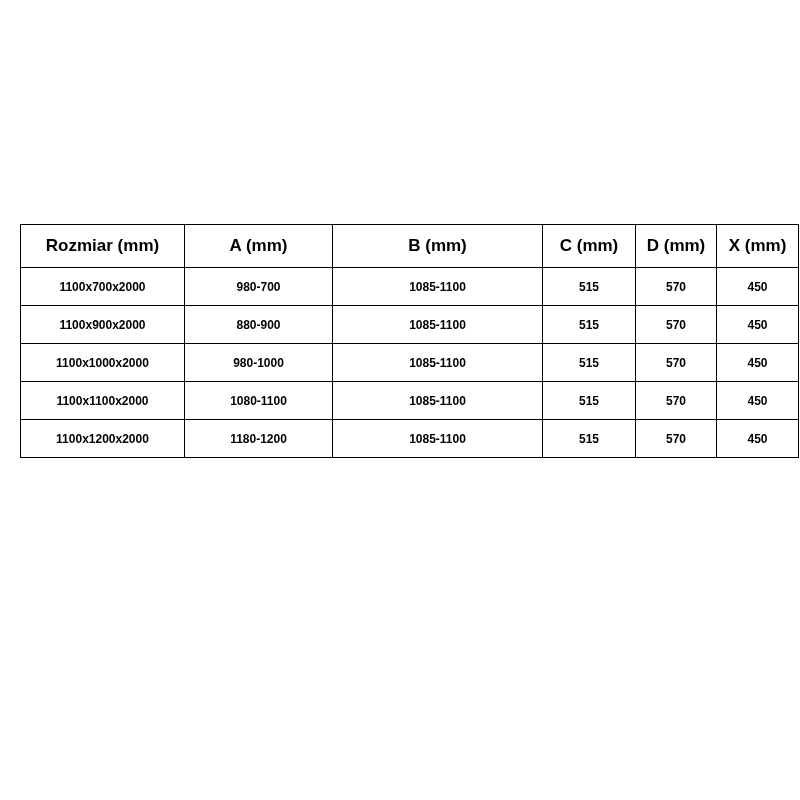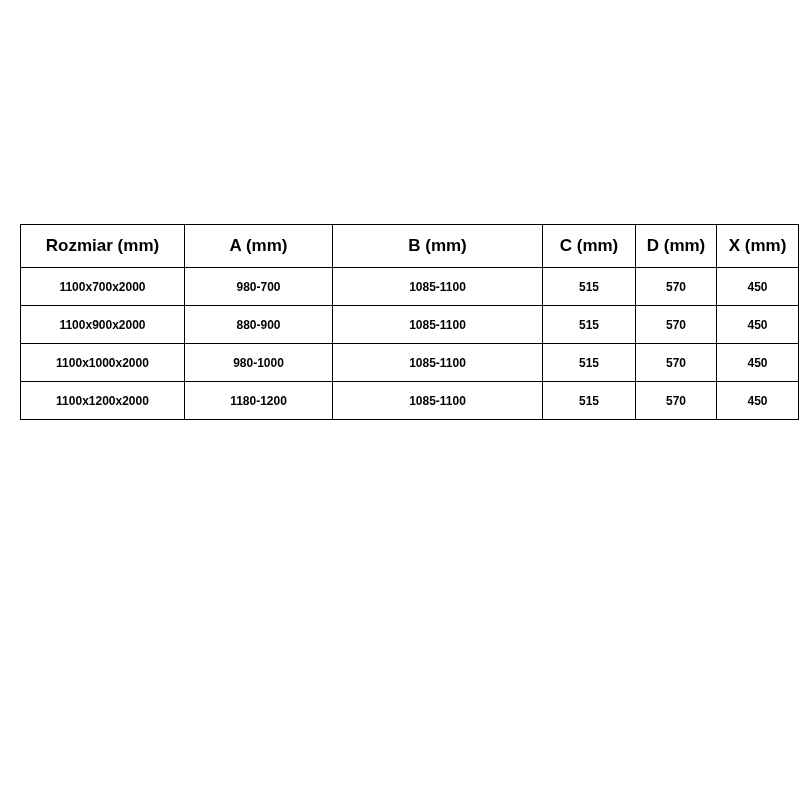--- a/index.html
+++ b/index.html
@@ -88,20 +88,28 @@
       </tr>
       <tr>
         <td>1100x1000x2000</td>
         <td>980-1000</td>
         <td>1085-1100</td>
         <td>515</td>
         <td>570</td>
         <td>450</td>
       </tr>
       <tr>
+        <td>1100x1100x2000</td>
+        <td>1080-1100</td>
+        <td>1085-1100</td>
+        <td>515</td>
+        <td>570</td>
+        <td>450</td>
+      </tr>
+      <tr>
         <td>1100x1200x2000</td>
         <td>1180-1200</td>
         <td>1085-1100</td>
         <td>515</td>
         <td>570</td>
         <td>450</td>
       </tr>
     </tbody>
   </table>
 </div>

